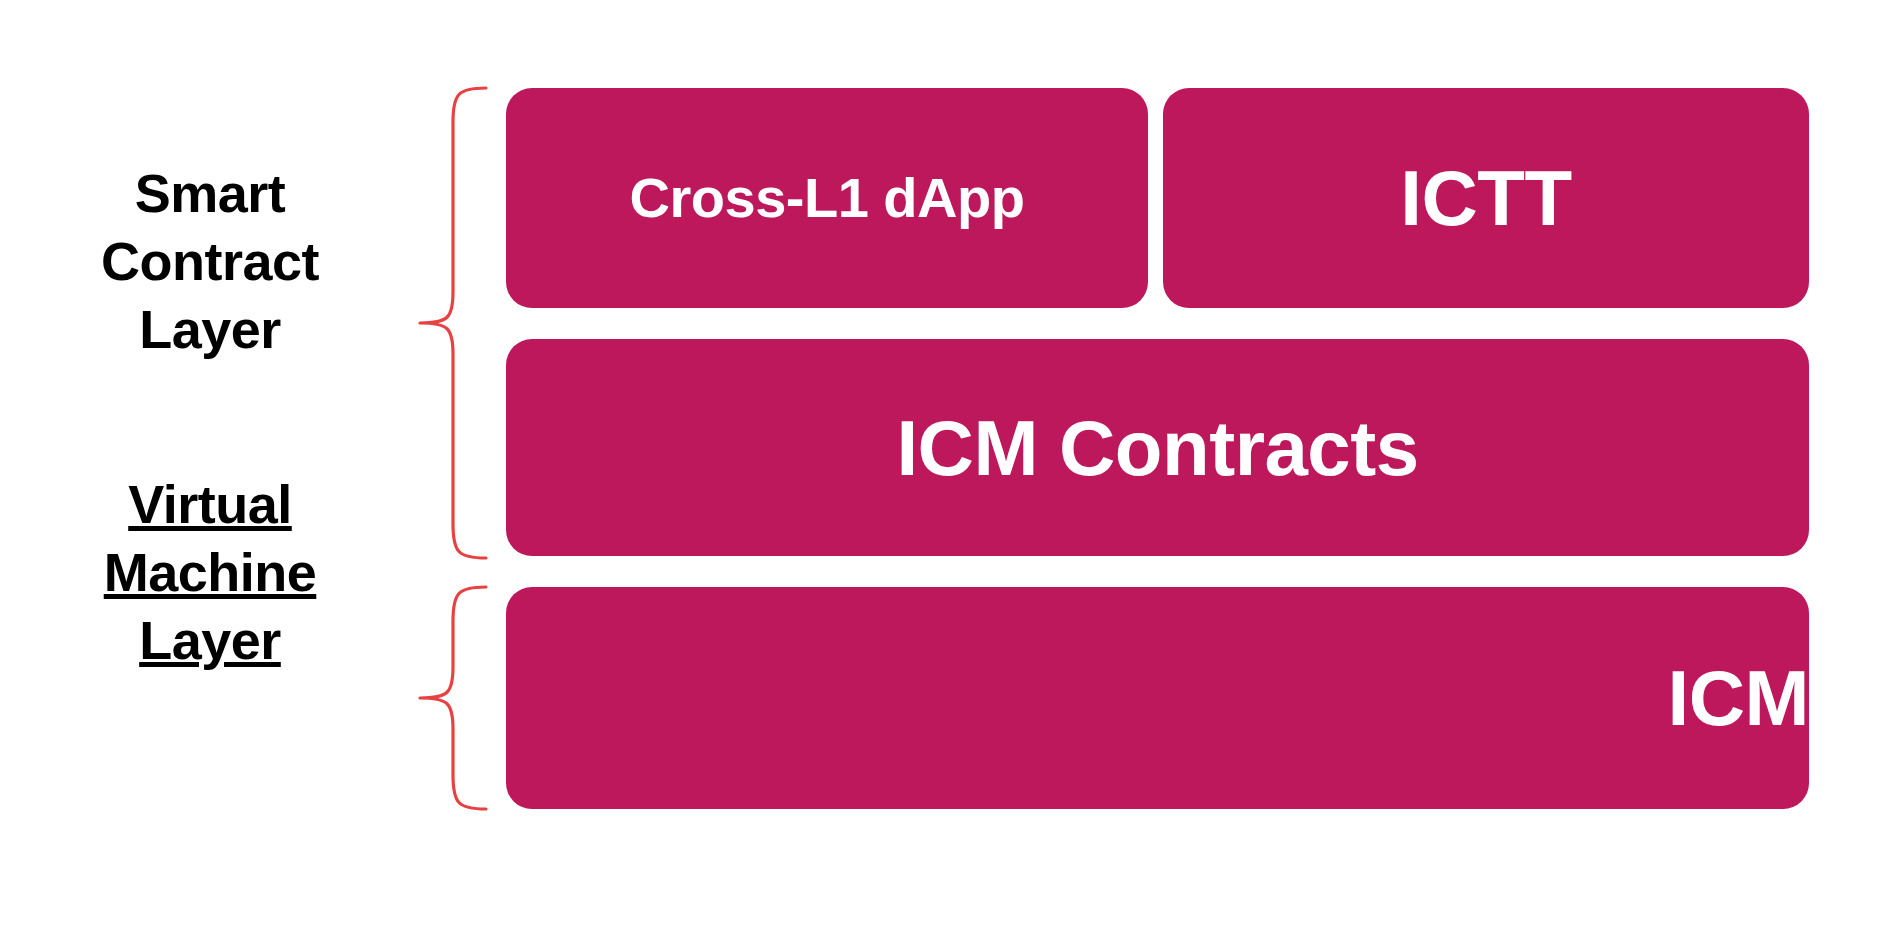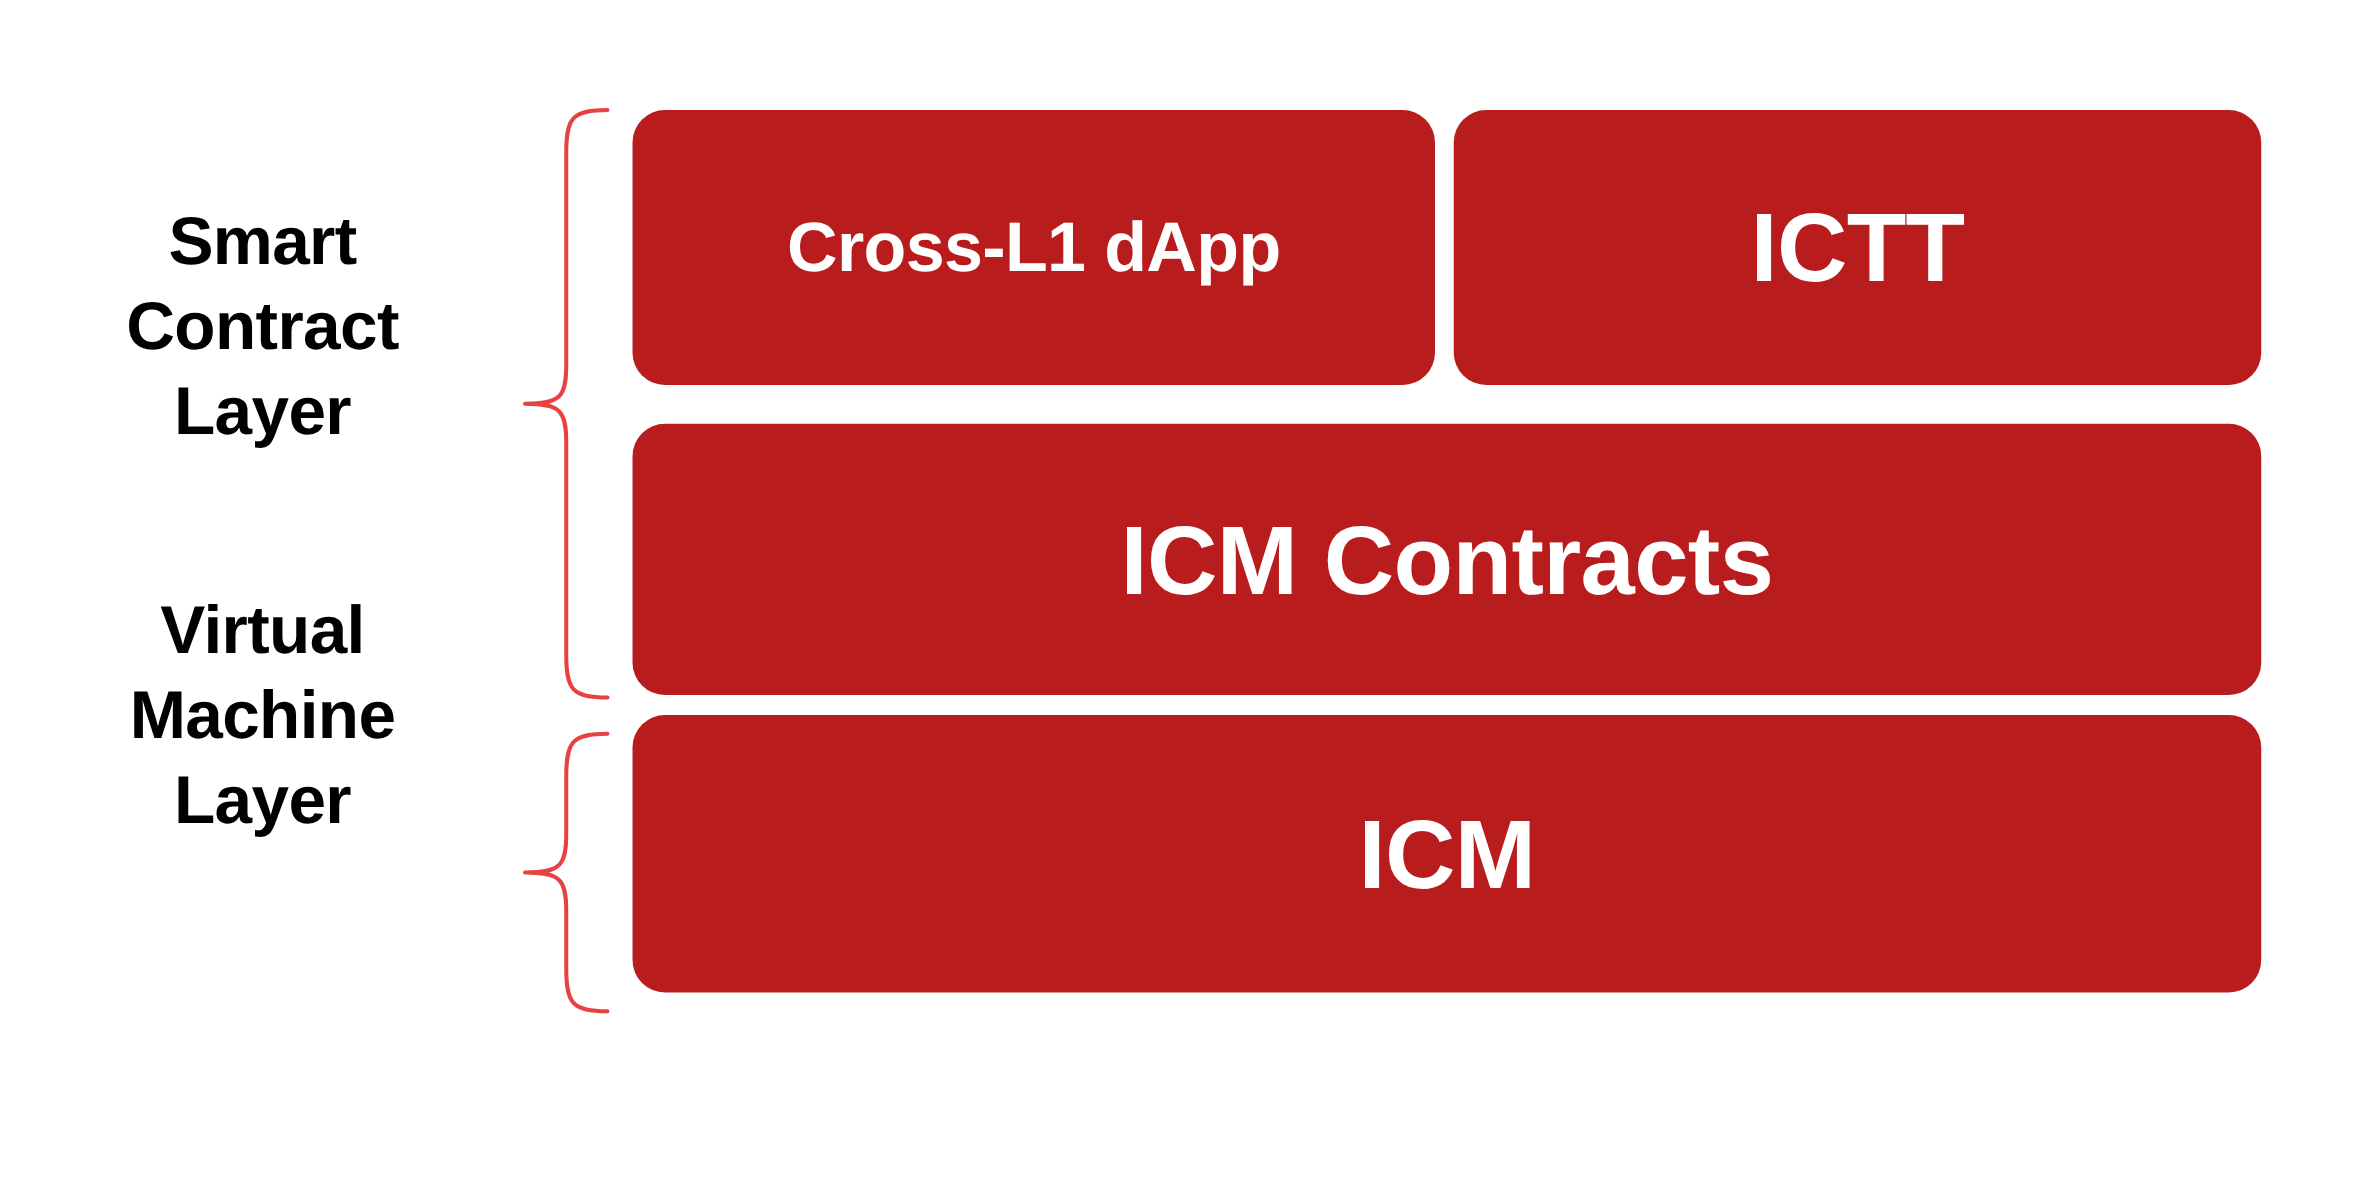--- a/index.html
+++ b/index.html
@@ -28,35 +28,35 @@
     width: 340px;
     text-align: center;
     color: #000000;
     font-weight: bold;
     font-size: 54px;
     line-height: 68px;
     letter-spacing: -0.5px;
     white-space: pre-line;
   }
   #label-smart-contract { top: 159px; }
-  #label-virtual-machine { top: 470px; }
+  #label-virtual-machine { top: 470px; text-decoration: underline; }
 
   
   .brace-svg {
     position: absolute;
     left: 410px;
     overflow: visible;
   }
   #brace-smart-contract { top: 80px; }
   #brace-virtual-machine { top: 579px; }
 
   
   .node-box {
     position: absolute;
-    background: #b91c1c;
+    background: #be185d;
     border-radius: 26px;
     display: flex;
     align-items: center;
     justify-content: center;
     box-sizing: border-box;
   }
   .node-label {
     color: #ffffff;
     font-weight: bold;
     font-size: 62px;
@@ -78,22 +78,22 @@
   }
   #box-ictt .node-label { font-size: 78px; }
 
   #box-icm-contracts {
     left: 506px;  top: 339px;
     width: 1303px; height: 217px;
   }
   #box-icm-contracts .node-label { font-size: 78px; }
 
   #box-icm {
-    left: 506px;  top: 572px;
-    width: 1303px; height: 222px;
+    left: 506px;  top: 587px;
+    width: 1303px; height: 222px; justify-content: flex-end;
   }
   #box-icm .node-label { font-size: 78px; }
 </style>
 </head>
 <body>
 
 <div id="stack-diagram">
 
   <div class="layer-label" id="label-smart-contract">Smart
 Contract

